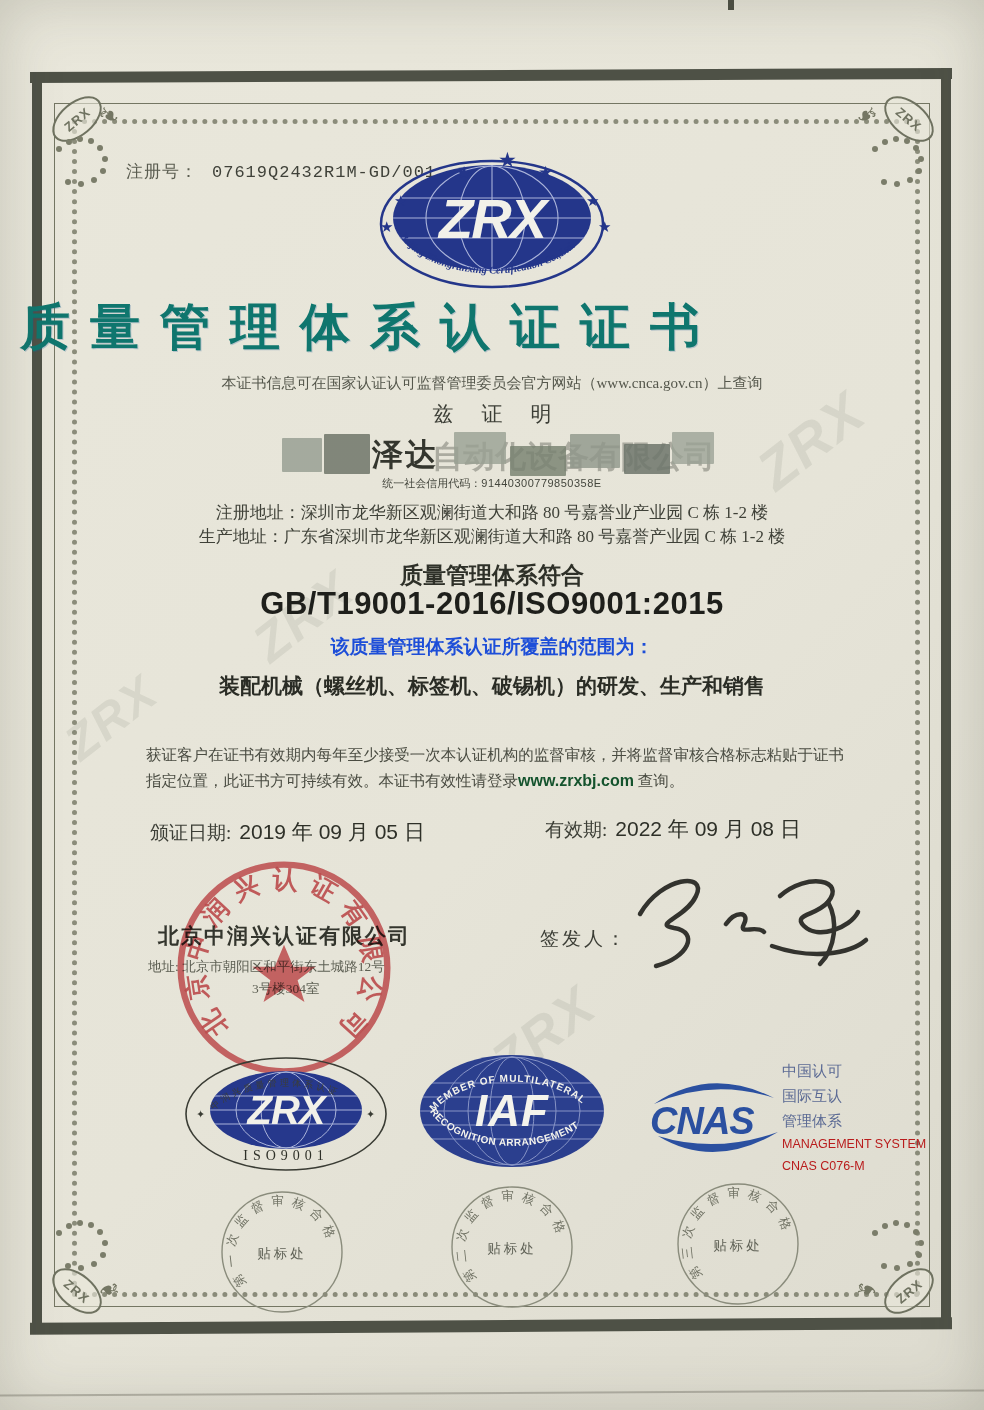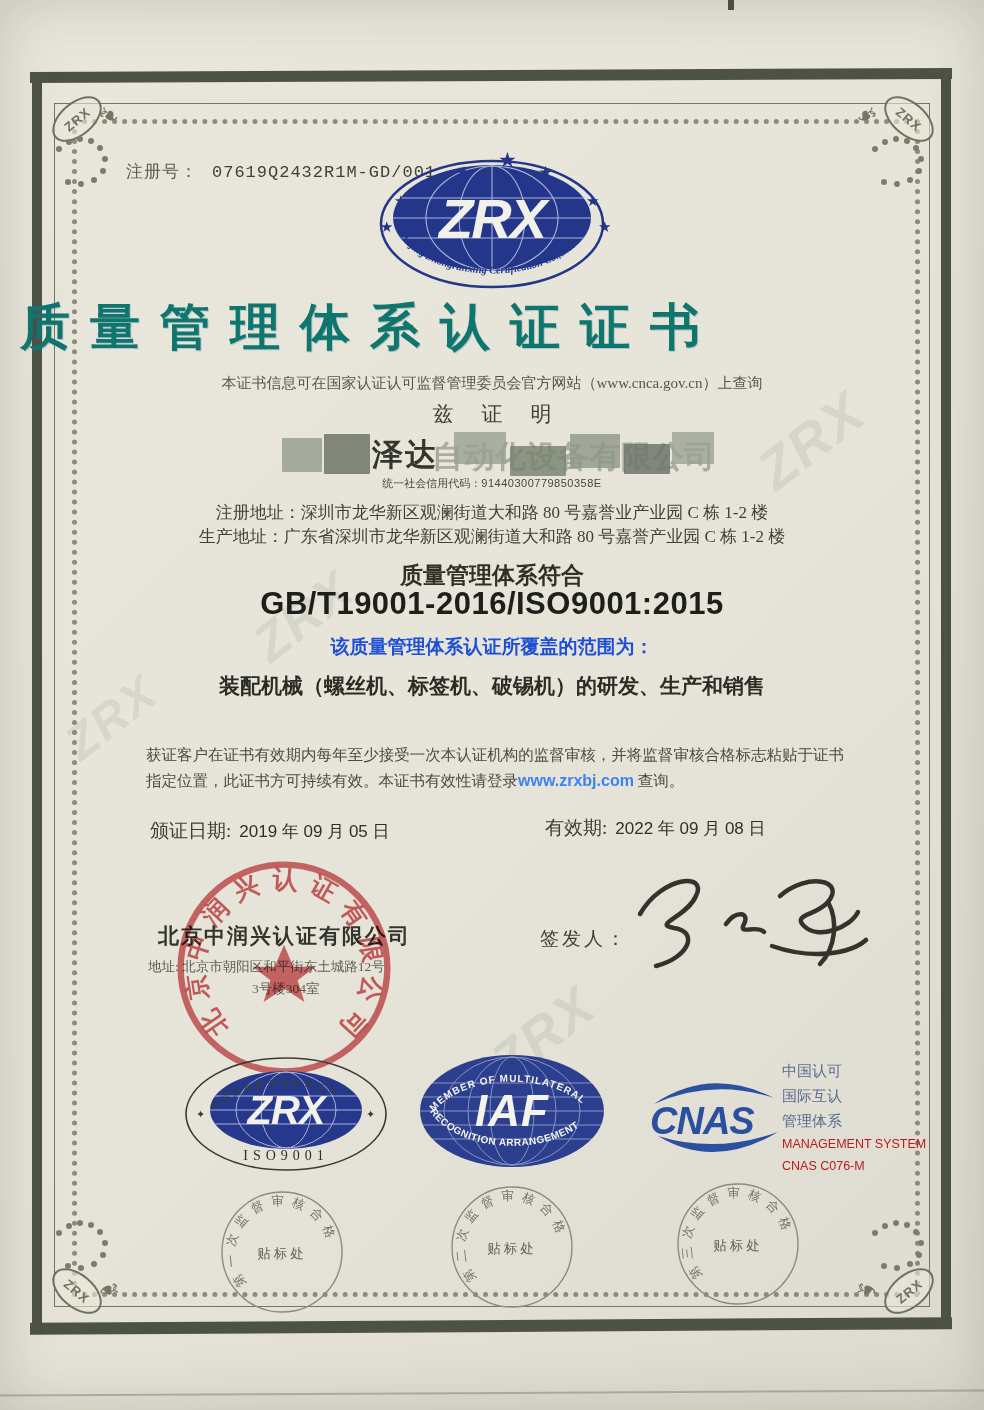--- a/index.html
+++ b/index.html
@@ -51,25 +51,25 @@
   .addr2{left:0;top:525px;width:100%;text-align:center;font-size:17px;color:#3f4138;position:absolute;}
   
   .conform{left:0;top:560px;width:100%;text-align:center;font-size:23px;font-weight:bold;color:#2e3028;position:absolute;}
   .std-code{left:0;top:586px;width:100%;text-align:center;font-size:31px;font-weight:bold;
       font-family:"Liberation Sans",sans-serif;color:#1e1f1b;letter-spacing:.5px;position:absolute;}
   .scope-label{left:0;top:634px;width:100%;text-align:center;font-size:19px;font-weight:bold;color:#1d4ed8;position:absolute;}
   .scope-text{left:0;top:672px;width:100%;text-align:center;font-size:21px;font-weight:bold;color:#2a2c25;position:absolute;}
   
   .notice{left:146px;top:742px;width:698px;font-size:15.5px;line-height:26px;color:#4a4c42;
       text-align:justify;position:absolute;}
-  .notice .url{font-family:"Liberation Sans",sans-serif;font-weight:bold;color:#3b82f6;font-size:16px;}
+  .notice .url{font-family:"Liberation Sans",sans-serif;font-weight:bold;color:#14532d;font-size:16px;}
   
   .date-issue{left:150px;top:818px;font-size:19px;position:absolute;color:#3c3e36;}
   .date-valid{left:545px;top:815px;font-size:19px;position:absolute;color:#3c3e36;}
-  .date-val{font-family:"Liberation Sans",sans-serif;font-size:17px;color:#2e3028;margin-left:8px;}
+  .date-val{font-family:"Liberation Sans",sans-serif;font-size:21px;color:#2e3028;margin-left:8px;}
   
   .issuer-name{left:158px;top:922px;font-size:21px;font-weight:bold;color:#33352d;letter-spacing:2px;position:absolute;}
   .issuer-a1{left:148px;top:958px;font-size:13.5px;color:#5d5f53;position:absolute;}
   .issuer-a2{left:252px;top:980px;font-size:13.5px;color:#5d5f53;position:absolute;}
   .signer{left:540px;top:926px;font-size:19px;color:#3c3e36;letter-spacing:3px;position:absolute;}
   .seal{left:168px;top:852px;position:absolute;mix-blend-mode:multiply;opacity:.88;}
   .signature{left:622px;top:862px;position:absolute;}
   
   .logo-zrx-main{left:372px;top:152px;position:absolute;}
   .logo-star{position:absolute;color:#24368a;font-size:15px;}

